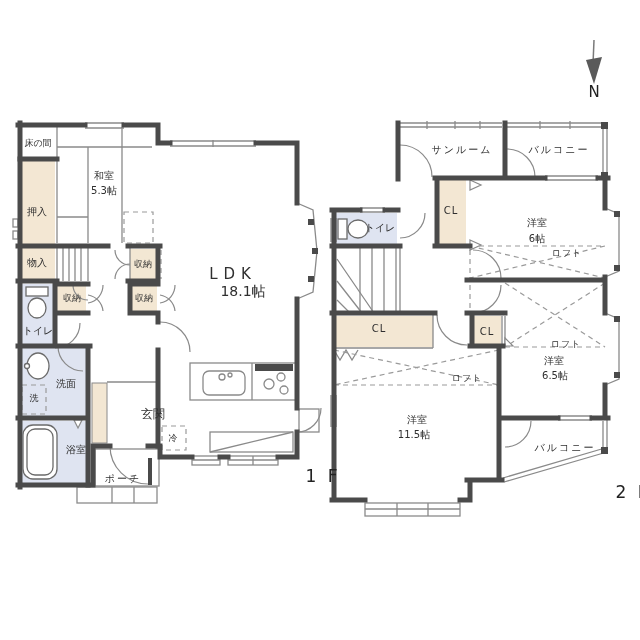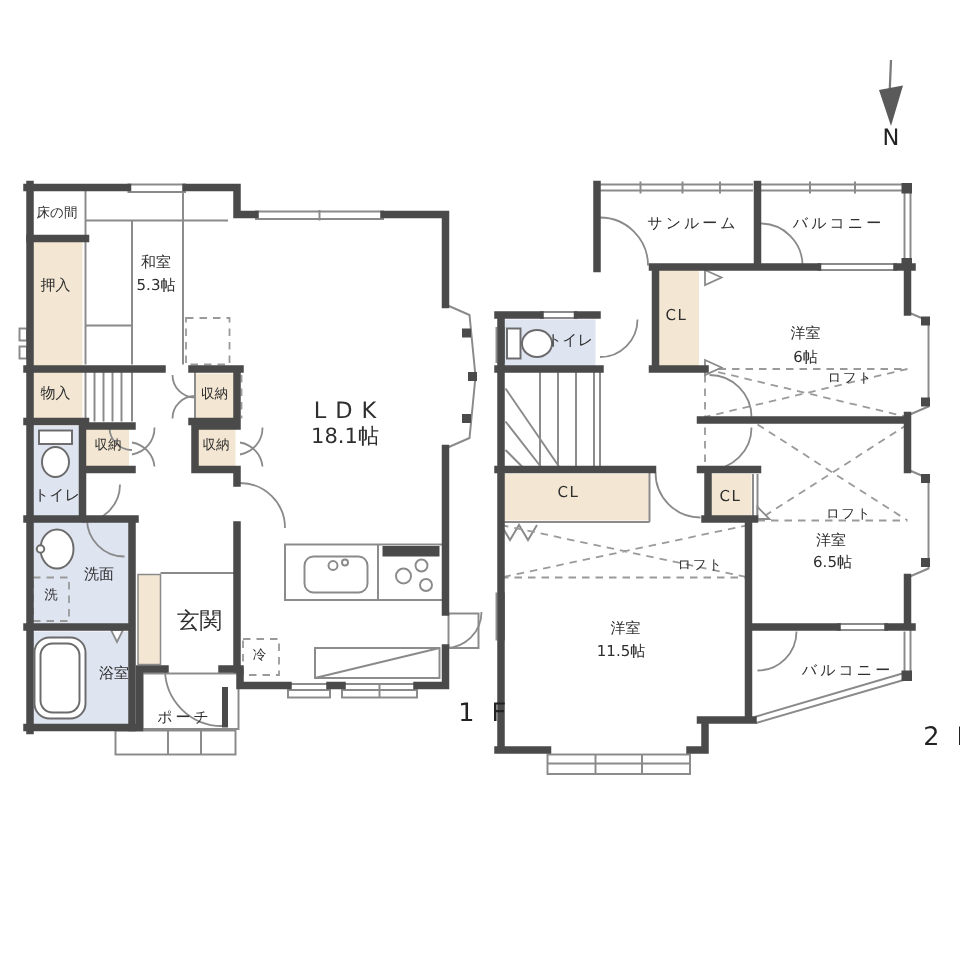--- a/index.html
+++ b/index.html
@@ -3,23 +3,23 @@
 <meta charset="utf-8">
 <style>
   html,body{margin:0;padding:0;background:#ffffff;}
   #canvas{position:relative;width:640px;height:640px;background:#ffffff;overflow:hidden;
           font-family:"DejaVu Sans",sans-serif;}
   #plan-svg{position:absolute;left:0;top:0;}
   .lbl{position:absolute;transform:translate(-50%,-50%);white-space:nowrap;
        color:#2f2f2f;line-height:1;}
   .s9 {font-size:9px;}
   .s10{font-size:10px;}
-  .s11{font-size:15px;}
+  .s11{font-size:12px;margin-left:20px;}
   .s13{font-size:10px;}
-  .s14{font-size:14px;}
+  .s14{font-size:14px;margin-left:13px;}
   .s15{font-size:15px;letter-spacing:6px;}
   .s17{font-size:17px;letter-spacing:3px;color:#222;margin-left:46px;}
   .ls1{letter-spacing:1px;}
   .ls2{letter-spacing:2px;}
   .compass-n{font-size:15px;color:#222;}
 </style>
 </head>
 <body>
 
 <div id="canvas">
@@ -226,21 +226,21 @@
     <path d="M594,40 L593,64" stroke="#7a7a7a" stroke-width="1.5" fill="none"></path>
     <path d="M586,60 L602,57 L594,84 Z" fill="#5a5a5a"></path>
   </g>
 </svg>
 
 <div>
 
   <span class="lbl s9" style="left:38px;top:143px">床の間</span>
   <span class="lbl s13" style="left:104px;top:176px">和室</span>
   <span class="lbl s13" style="left:104px;top:191px">5.3帖</span>
-  <span class="lbl s10" style="left:37px;top:191px">押入</span>
+  <span class="lbl s10" style="left:37px;top:212px">押入</span>
   <span class="lbl s10" style="left:37px;top:263px">物入</span>
   <span class="lbl s9" style="left:143px;top:264px">収納</span>
   <span class="lbl s9" style="left:72px;top:298px">収納</span>
   <span class="lbl s9" style="left:144px;top:298px">収納</span>
   <span class="lbl s10" style="left:38px;top:331px">トイレ</span>
   <span class="lbl s10" style="left:66px;top:384px">洗面</span>
   <span class="lbl s9" style="left:34px;top:398px">洗</span>
   <span class="lbl s10" style="left:76px;top:450px">浴室</span>
   <span class="lbl s11" style="left:133px;top:414px">玄関</span>
   <span class="lbl s10 ls2" style="left:123px;top:479px">ポーチ</span>

